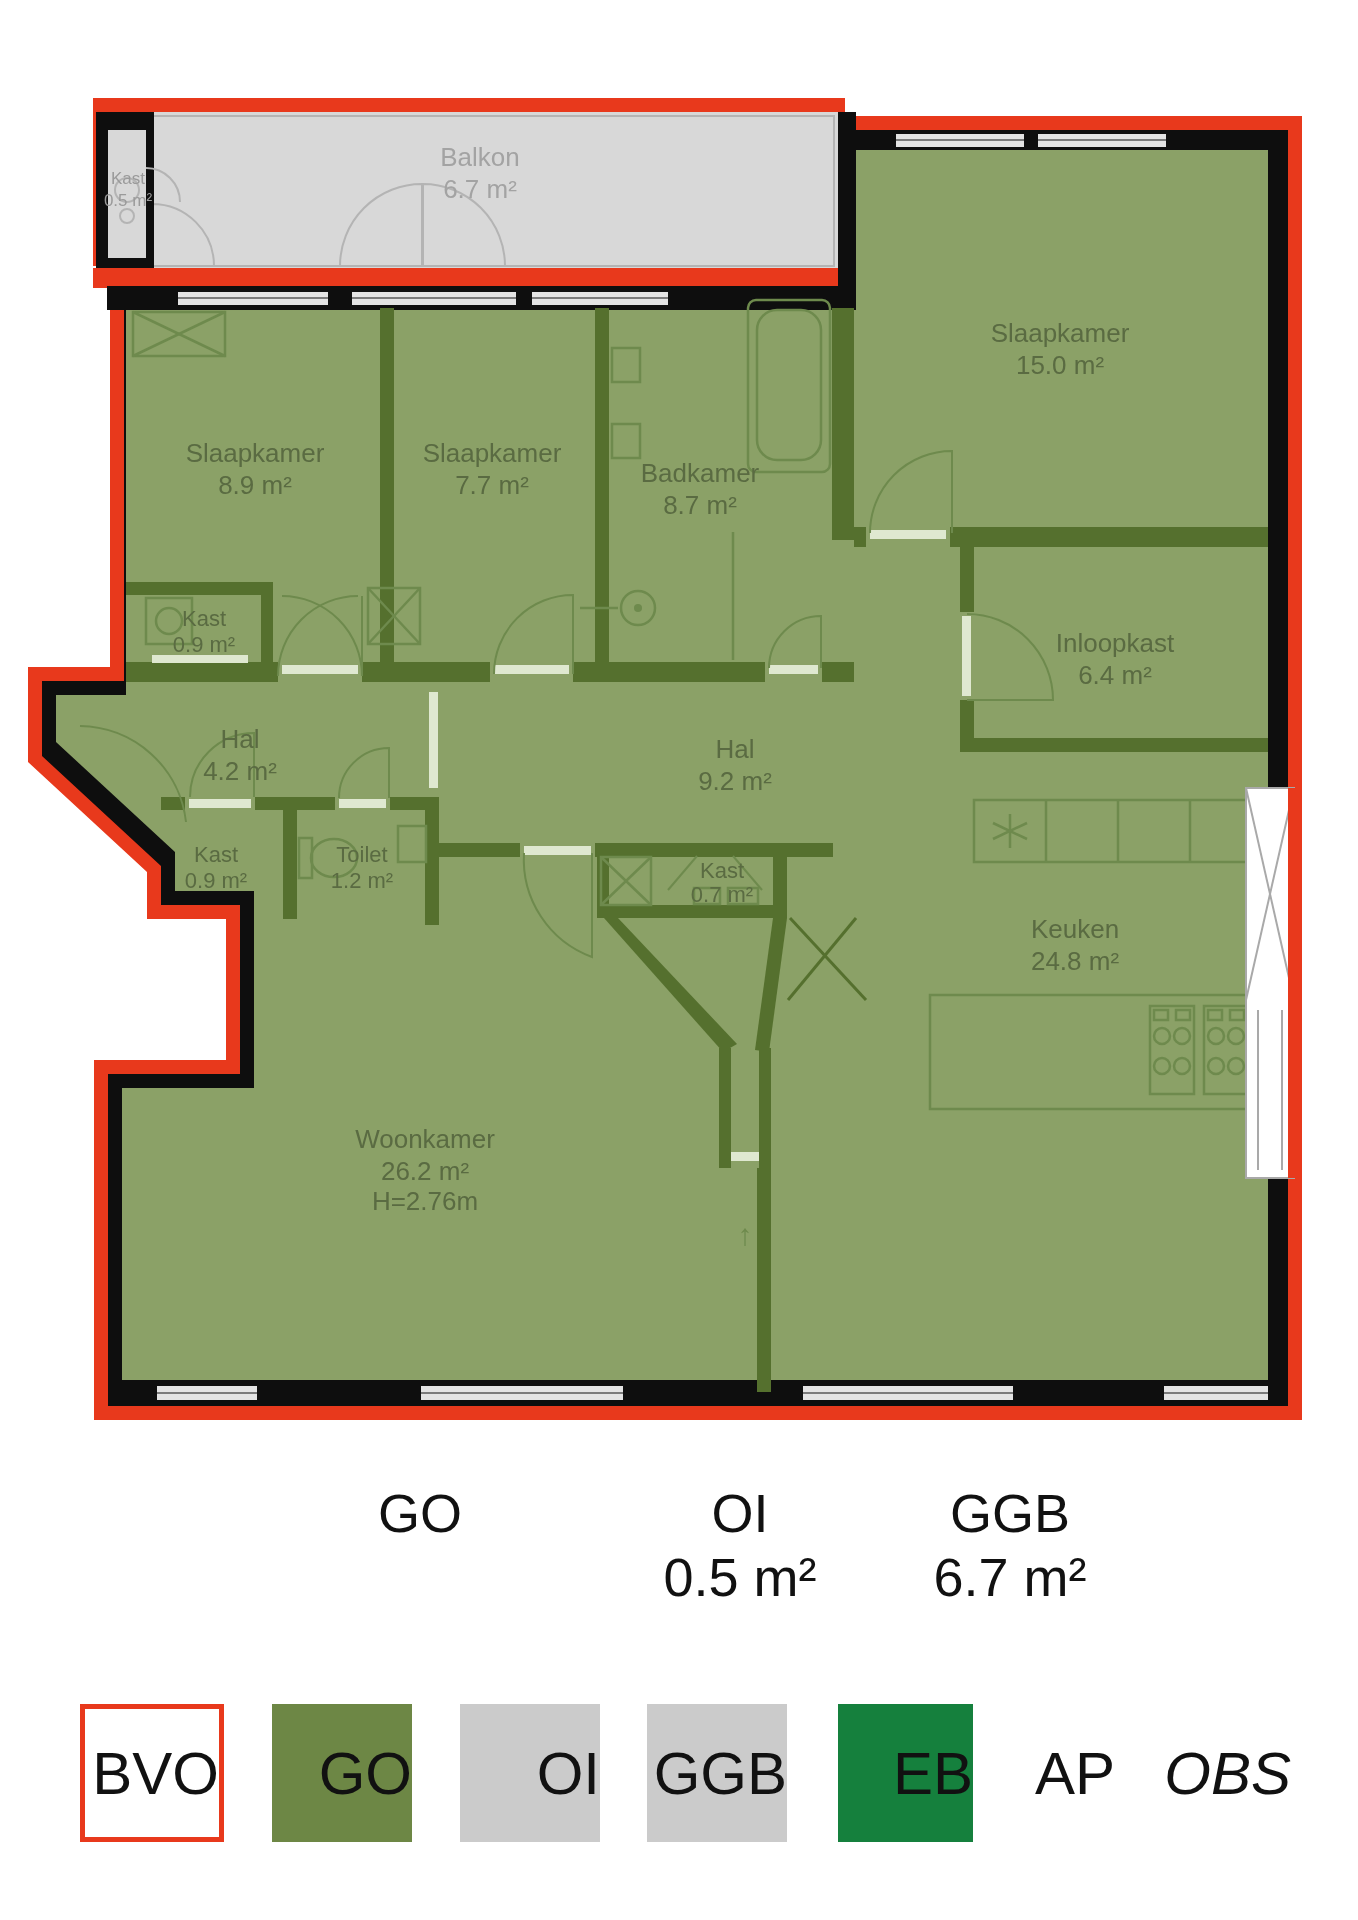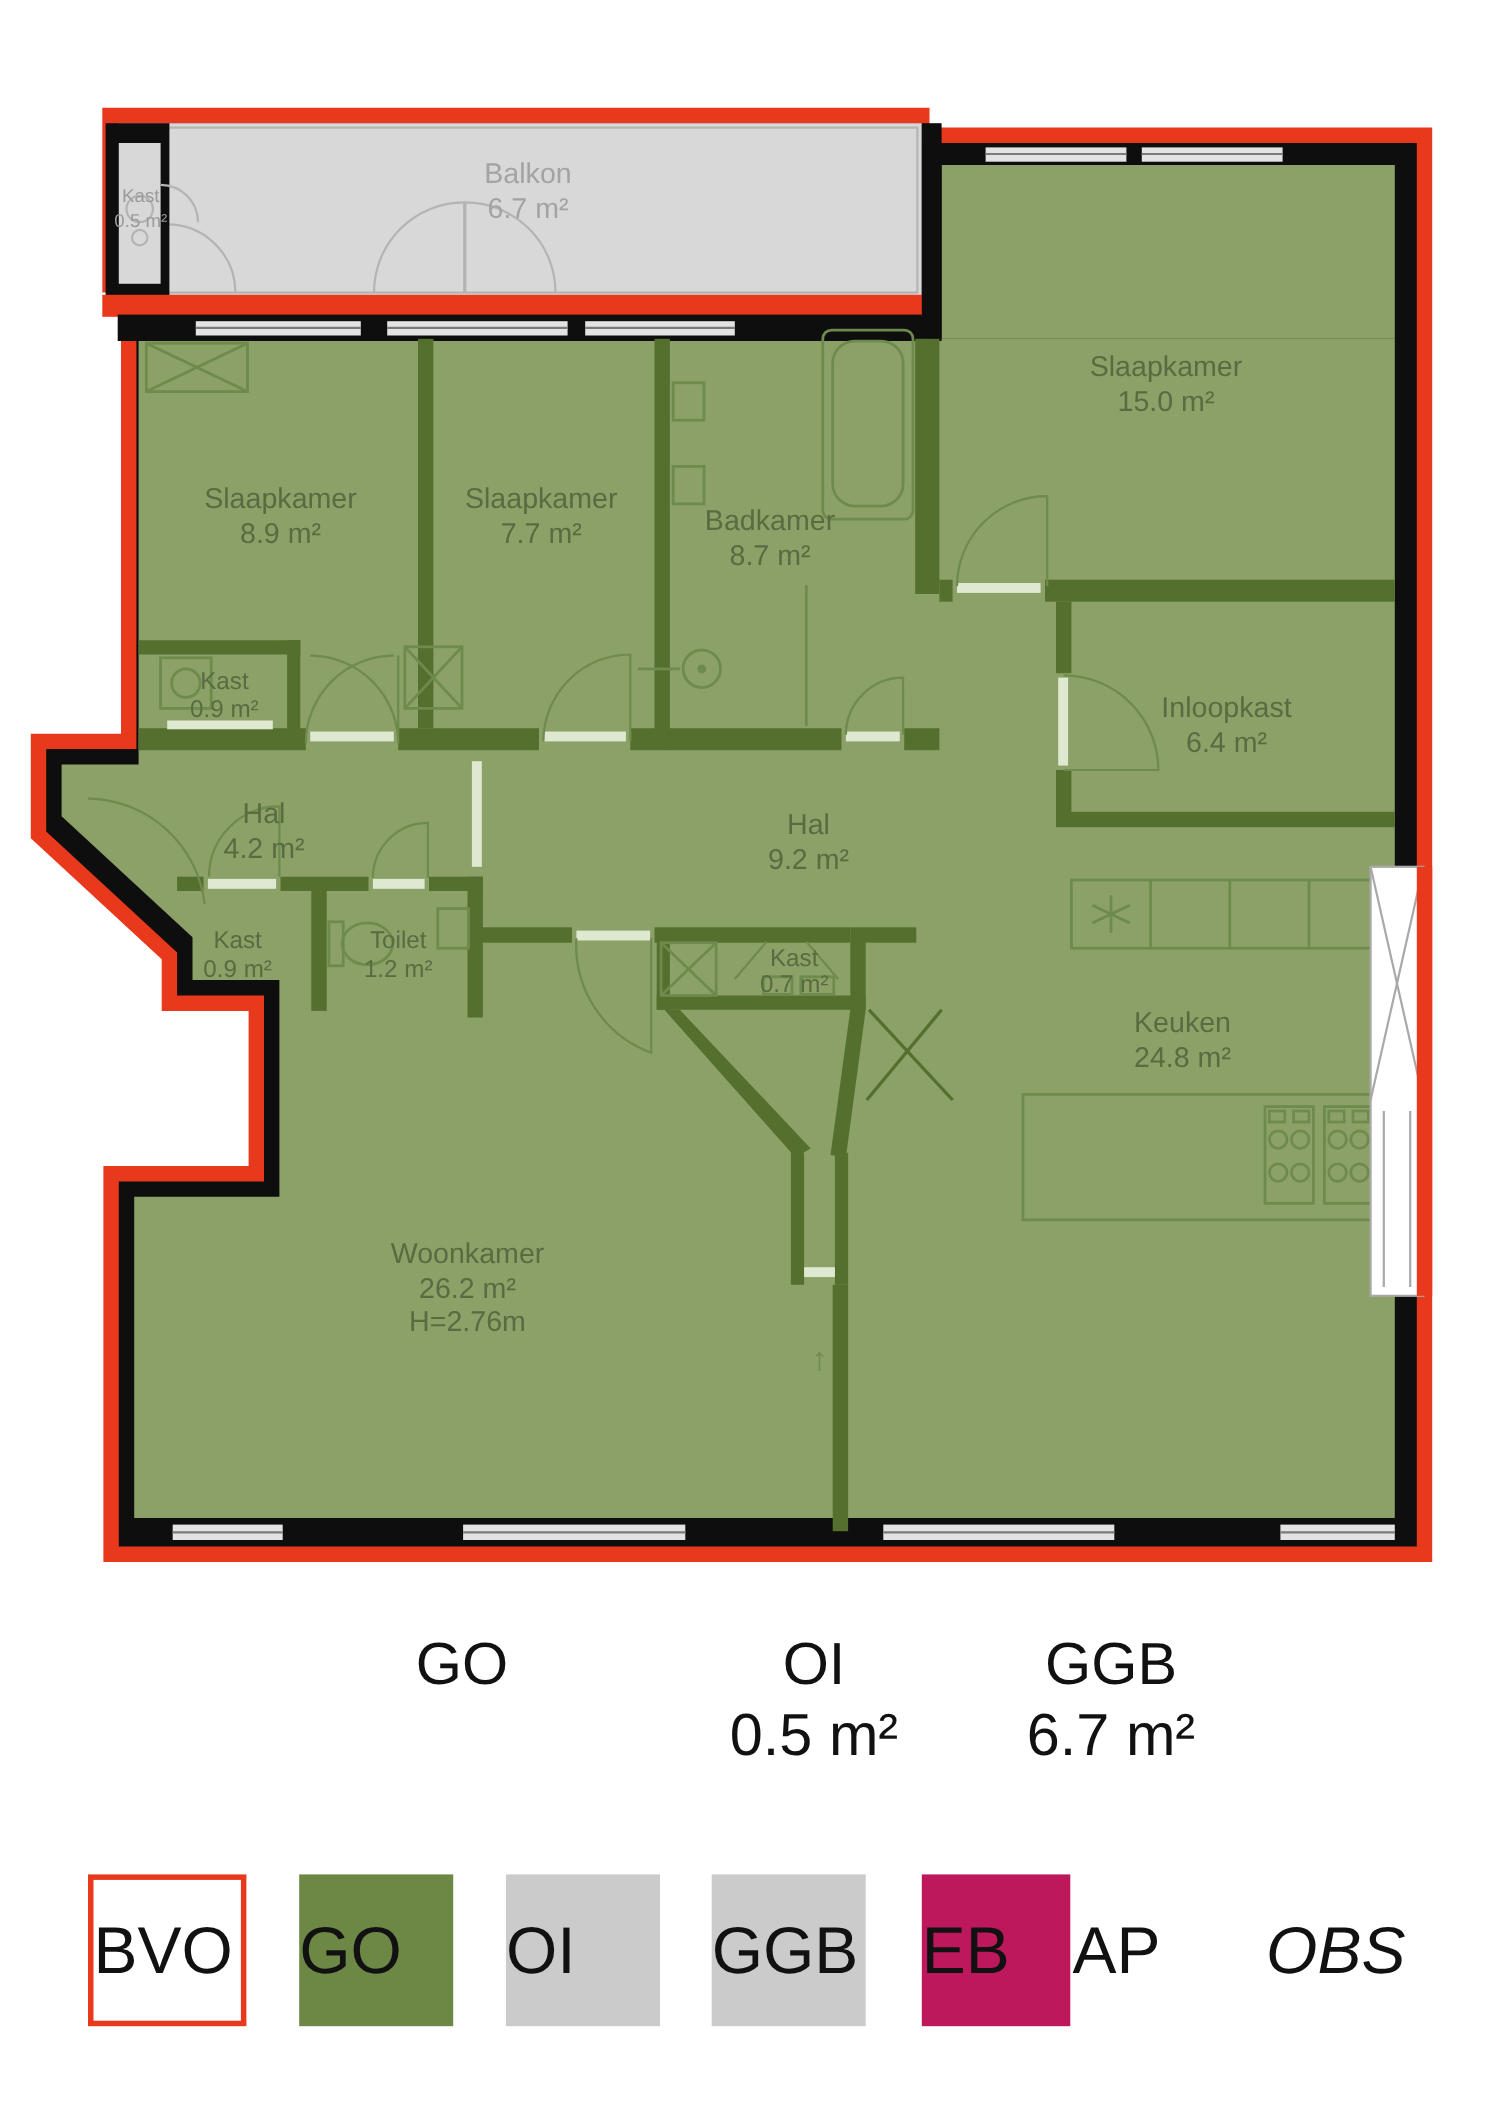--- a/index.html
+++ b/index.html
@@ -23,27 +23,27 @@
   .rlabel-sm{fill:#5a6b42;font-size:22px;text-anchor:middle;}
   .glabel{fill:#a3a3a3;font-size:26px;text-anchor:middle;}
   .glabel-sm{fill:#9a9a9a;font-size:17px;text-anchor:middle;}
   .shaft{fill:#ffffff;stroke:#a9a9a9;stroke-width:2;}
   .shaftline{stroke:#a9a9a9;stroke-width:2;}
   
   .stat{position:absolute;width:340px;text-align:center;color:#111;}
   .stat .s-label{font-size:54px;line-height:62px;}
   .stat .s-value{font-size:54px;line-height:66px;}
   
-  .chip{position:absolute;top:1704px;height:138px;display:flex;align-items:center;justify-content:flex-start;
+  .chip{position:absolute;top:1704px;height:138px;display:flex;align-items:center;justify-content:flex-end;
         font-size:60px;color:#111;box-sizing:border-box;}
   .chip-bvo{left:80px;width:144px;background:#fff;border:5px solid #e8391c;}
   .chip-go{left:272px;width:140px;background:#6d8745;}
   .chip-oi{left:460px;width:140px;background:#cbcbcb;}
   .chip-ggb{left:647px;width:140px;background:#cbcbcb;}
-  .chip-eb{left:838px;width:135px;background:#be185d;}
+  .chip-eb{left:838px;width:135px;background:#15803d;}
   .chip-ap{left:975px;width:140px;background:transparent;}
   .chip-obs{left:1151px;width:140px;background:transparent;font-style:italic;}
 </style>
 </head>
 <body>
 
 <div class="page">
 
 <svg width="1358" height="1460" viewBox="0 0 1358 1460">
 

